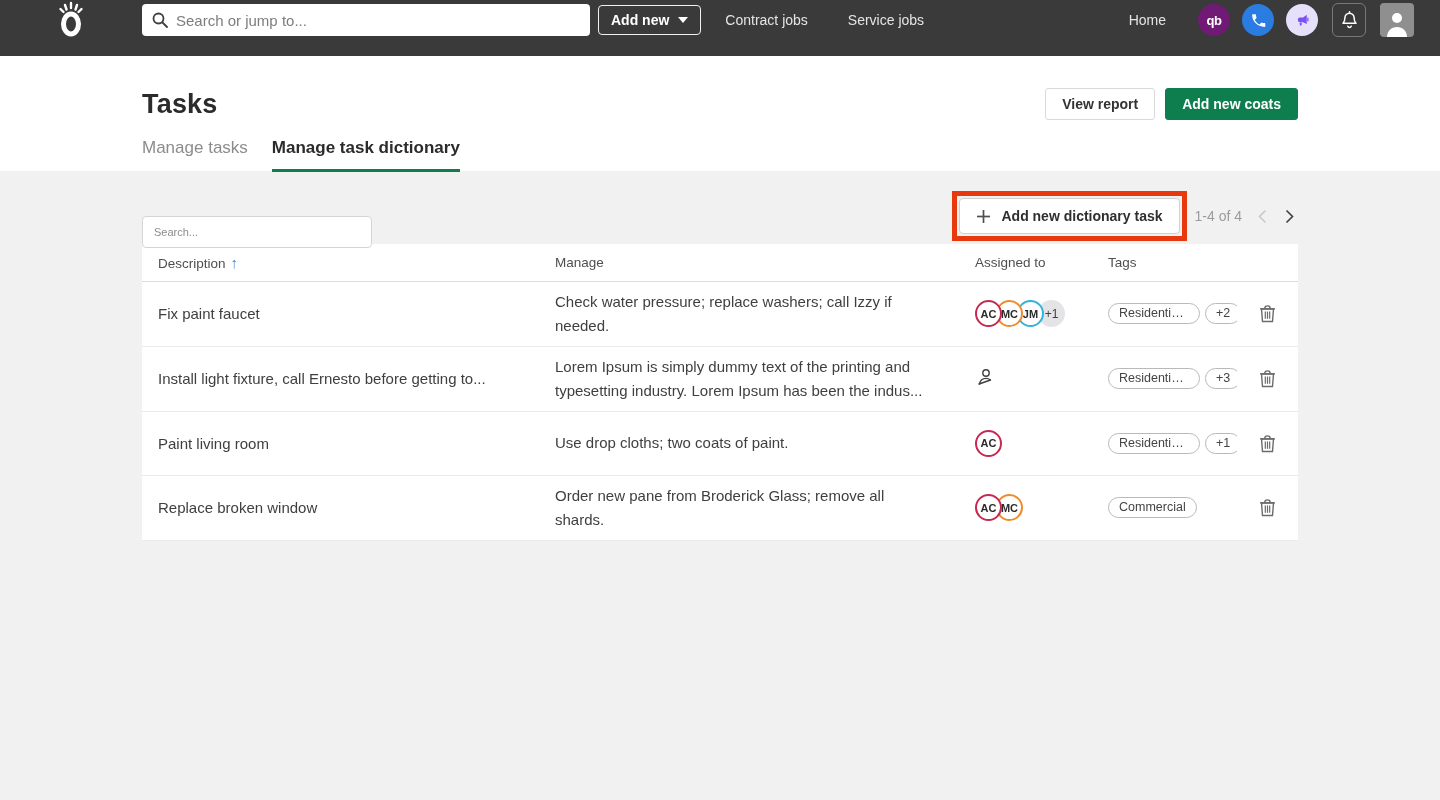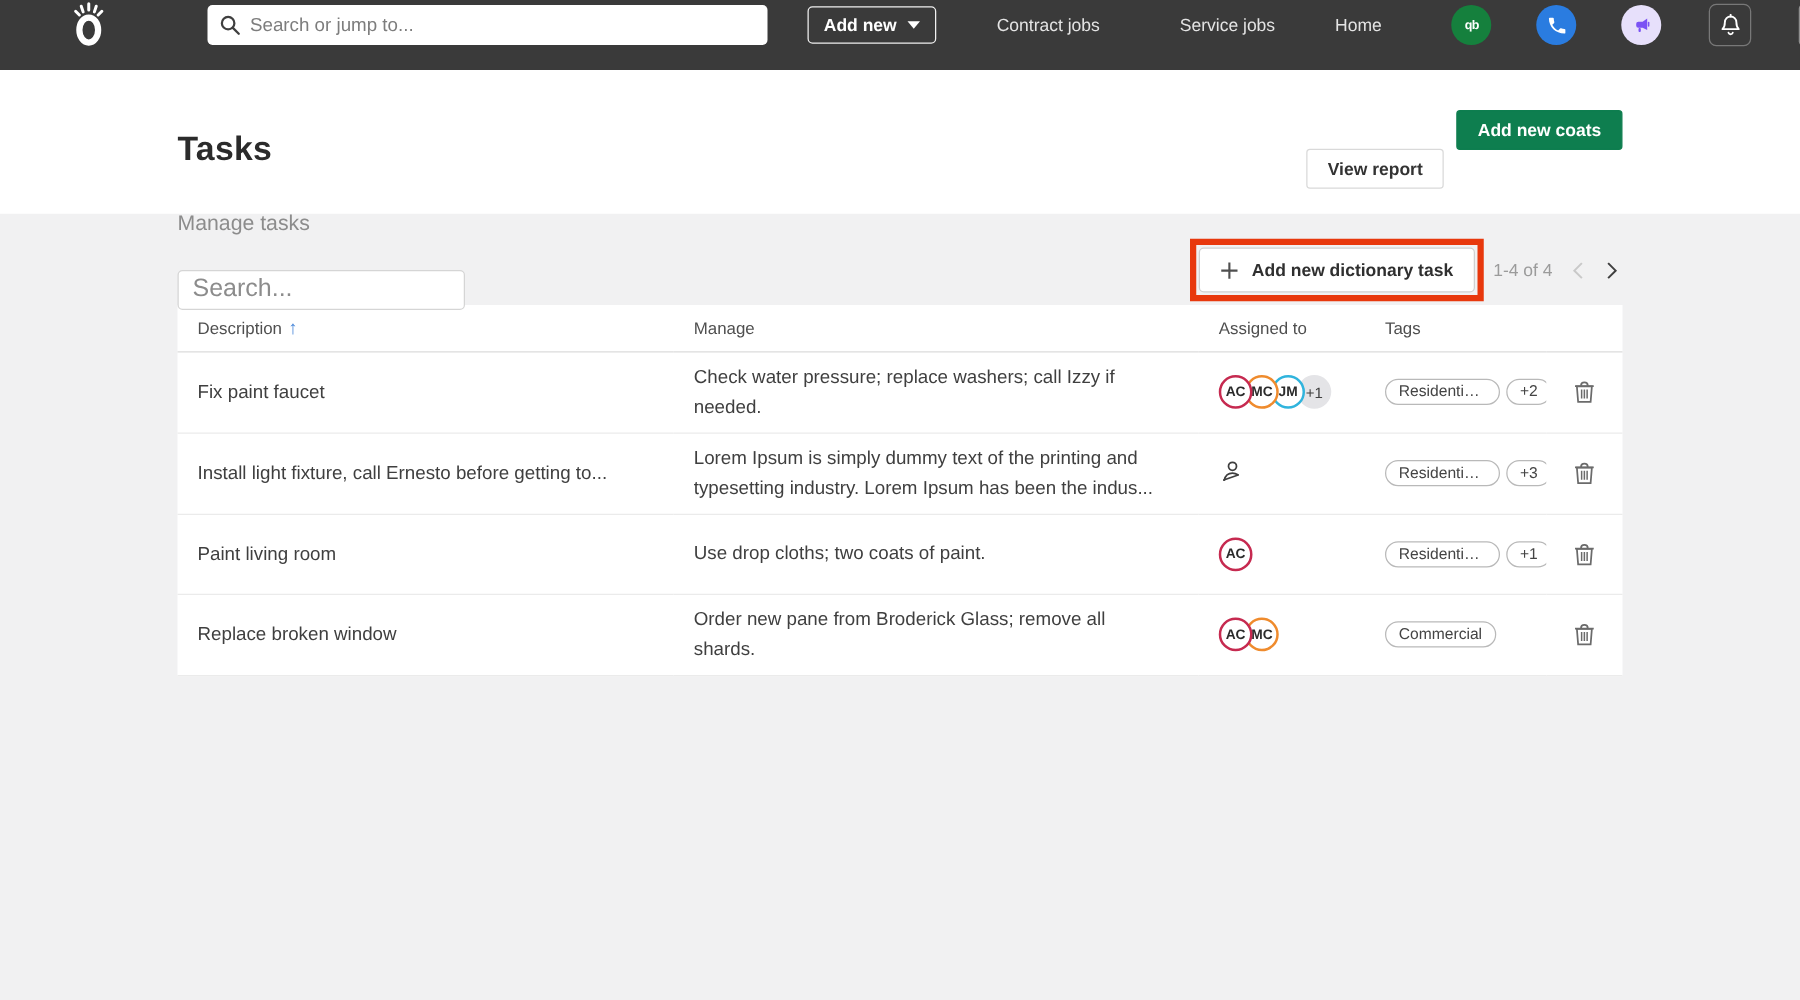--- a/index.html
+++ b/index.html
@@ -9,21 +9,20 @@
     background:#f1f1f2;
     color:#3f3f3f;
     overflow:hidden;
   }
 
   
   .topbar {
     height:56px; background:#3a3a3a;
     display:flex; align-items:center;
     padding:0 26px 16px 56px;
-    gap:24px;
   }
   .logo { width:30px; height:40px; display:flex; align-items:center; justify-content:center; cursor:pointer; flex:none; }
   .searchbar {
     margin-left:56px; width:448px; height:32px; background:#fff;
     border-radius:4px; display:flex; align-items:center; padding:0 10px; flex:none;
   }
   .searchbar svg { flex:none; }
   .searchbar input {
     border:none; outline:none; flex:1; margin-left:8px;
     font-family:"Liberation Sans", sans-serif; font-size:15px; color:#3f3f3f;
@@ -38,52 +37,52 @@
   .caret-down { width:0; height:0; border-left:5px solid transparent; border-right:5px solid transparent; border-top:6px solid #fff; }
   .nav-link { color:#e4e4e4; font-size:14px; text-decoration:none; cursor:pointer; flex:none; }
   .nav-link.cj { margin-left:24px; }
   .nav-link.sj { margin-left:40px; }
   .nav-link.home { margin-left:0; margin-right:20px; }
   .topbar .spacer { flex:1; }
   .circle-ic {
     width:32px; height:32px; border-radius:50%; flex:none; margin-left:12px;
     display:flex; align-items:center; justify-content:center; cursor:pointer;
   }
-  .circle-ic.qb { background:#15803d; color:#fff; font-weight:700; font-size:10px; letter-spacing:-0.5px; }
+  .circle-ic.qb { background:#701a75; color:#fff; font-weight:700; font-size:13px; letter-spacing:-0.5px; }
   .circle-ic.phone { background:#2a7ce0; }
   .circle-ic.mega { background:#e7e0fb; }
   .bell-btn {
     width:34px; height:34px; margin-left:14px; flex:none;
     background:transparent; border:1px solid #787878; border-radius:6px;
     display:flex; align-items:center; justify-content:center; cursor:pointer;
   }
   .user-avatar {
     width:34px; height:34px; margin-left:14px; flex:none; border-radius:4px;
     background:#8f8f8f; display:flex; align-items:flex-end; justify-content:center;
     overflow:hidden; cursor:pointer;
   }
 
   
   .pagehead { background:#fff; padding:32px 142px 0 142px; height:115px; }
   .head-row { display:flex; align-items:center; justify-content:space-between; }
   .page-title { font-size:27px; font-weight:700; color:#2b2b2b; letter-spacing:0.2px; }
   .actions { display:flex; gap:10px; }
   .btn { height:32px; border-radius:3px; font-family:"Liberation Sans", sans-serif; font-size:14px; font-weight:700; cursor:pointer; padding:0 16px; }
-  .btn-secondary { background:#fff; border:1px solid #d9d9d9; color:#333;margin-top:31px; }
+  .btn-secondary { background:#fff; border:1px solid #d9d9d9; color:#333; }
   .btn-primary { background:#0e7e4f; border:1px solid #0e7e4f; color:#fff; }
   .tabs { display:flex; gap:24px; margin-top:18px; }
   .tab { font-size:17px; color:#8c8c8c; padding-bottom:11px; cursor:pointer; border-bottom:3px solid transparent; }
   .tab.active { color:#2b2b2b; font-weight:700; border-bottom-color:#0e7e4f; }
 
   
   .content { padding:19px 142px 0 142px; }
   .toolbar { display:flex; align-items:center; justify-content:space-between; height:52px; }
   .filter-input {
     width:230px; height:32px; border:1px solid #d5d5d5; border-radius:4px;
-    padding:0 11px; font-family:"Liberation Sans", sans-serif; font-size:20px; color:#404040; background:#fff; outline:none;margin-top:31px;
+    padding:0 11px; font-family:"Liberation Sans", sans-serif; font-size:11px; color:#404040; background:#fff; outline:none;margin-top:31px;
   }
   .filter-input::placeholder { color:#8c8c8c; }
   .tb-right { display:flex; align-items:center; }
   .annotation { border:5px solid #e8380d; padding:2px; background:transparent; }
   .dict-btn {
     height:36px; padding:0 16px; background:#fff; border:1px solid #d0d0d0; border-radius:4px;
     font-family:"Liberation Sans", sans-serif; font-size:14px; font-weight:700; color:#2f2f2f;
     display:flex; align-items:center; gap:10px; cursor:pointer;
   }
   .range { font-size:14px; color:#9b9b9b; margin-left:8px; }
@@ -200,20 +199,21 @@
 <header class="pagehead">
   <div class="head-row">
     <h1 class="page-title">Tasks</h1>
     <div class="actions">
       <button class="btn btn-secondary">View report</button>
       <button class="btn btn-primary">Add new coats</button>
     </div>
   </div>
   <div class="tabs">
     <div class="tab">Manage tasks</div>
+    <div class="tab active">Manage task dictionary</div>
   </div>
 </header>
 
 <main class="content">
 
   <div class="toolbar">
     <input type="text" class="filter-input" placeholder="Search..." style="">
 
     <div class="tb-right">
       <div class="annotation">

